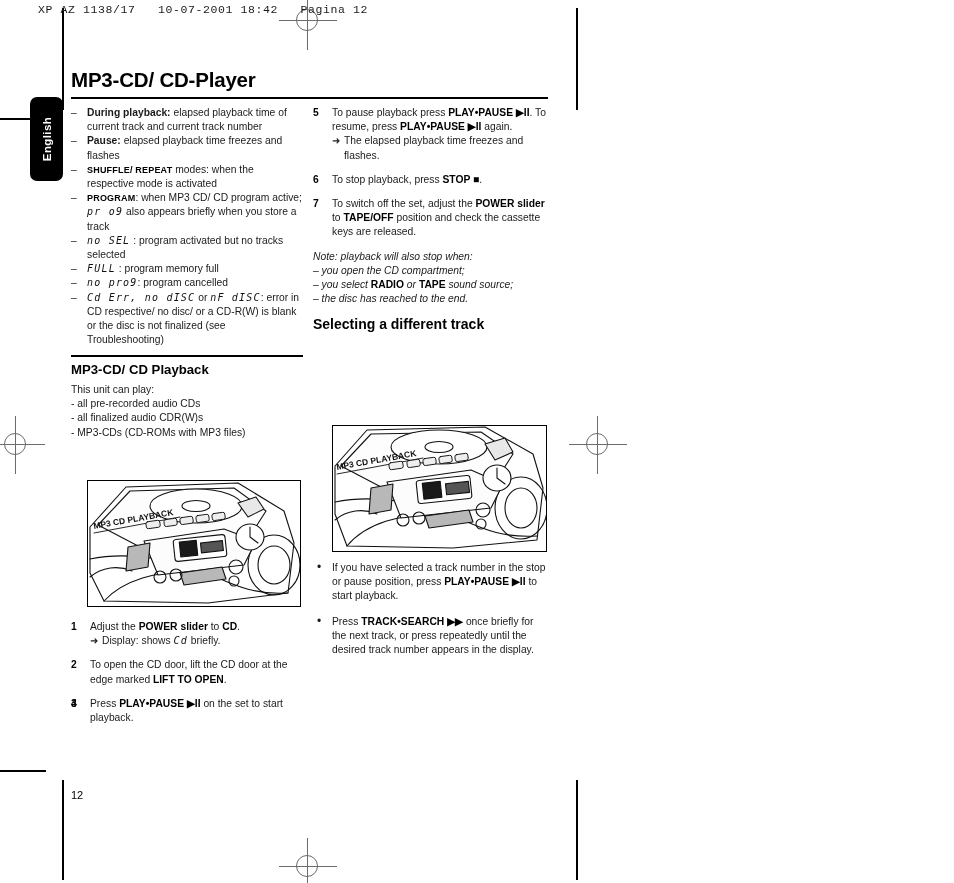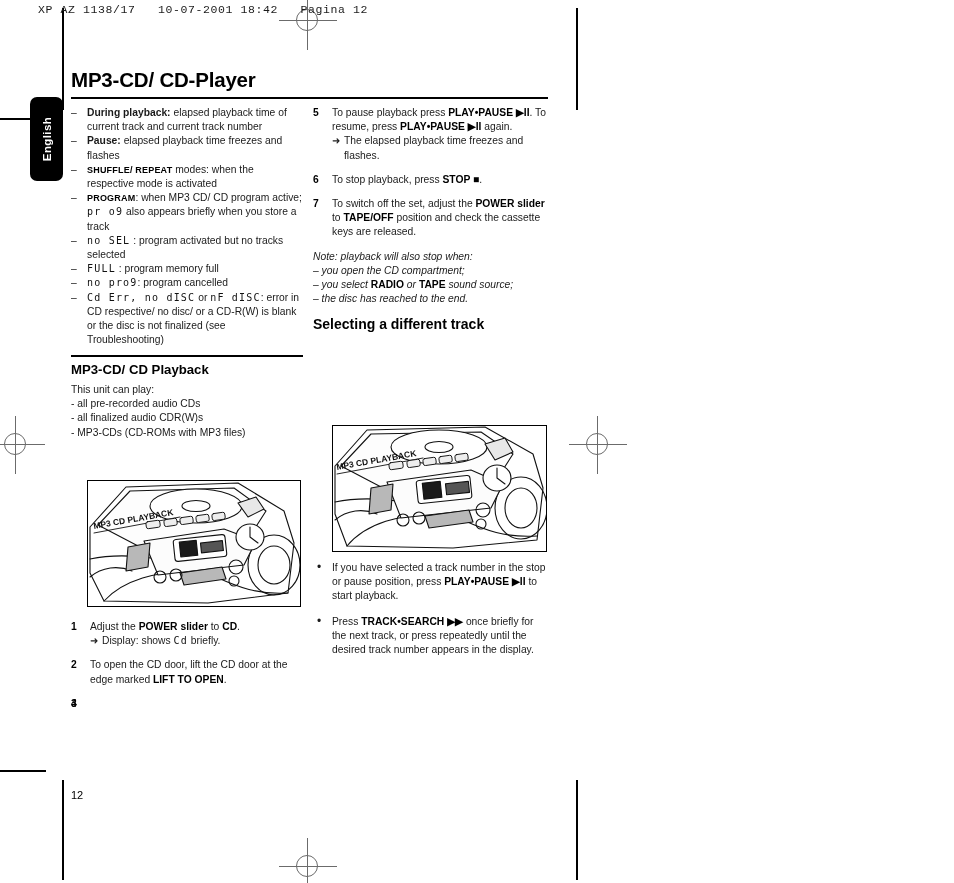--- a/index.html
+++ b/index.html
@@ -97,20 +97,21 @@
   .dash-list li .dash {
     position: absolute; left: 0; top: 0;
   }
 
   .smallcaps { font-weight: bold; font-size: 9px; letter-spacing: 0.2px; color:#000; }
 
   .lcd {
     font-family: "DejaVu Sans Mono", monospace;
     font-size: 10px;
     letter-spacing: 1.2px;
+    font-style: italic;
     color: #111;
   }
 
   .sec-head {
     font-size: 13.2px;
     font-weight: bold;
     color: #000;
     margin-top: 14px;
     margin-bottom: 2px;
   }
@@ -273,21 +274,21 @@
           <text x="6" y="48" font-size="8.5" font-weight="bold" transform="rotate(-10 6 48)">MP3 CD PLAYBACK</text>
         </g>
       </svg>
     </div>
 
     <div id="left-steps" style="position:absolute; left:0; top:514px; width:232px;">
         <ul class="steps">
           <li><span class="num">1</span><span><span>Adjust the </span><b>POWER slider</b><span> to </span><b>CD</b><span>.</span></span><span class="arrow-line"><span class="arr">➜</span><span>Display: shows </span><span class="lcd">Cd</span><span> briefly.</span></span></li>
           <li><span class="num">2</span><span><span>To open the CD door, lift the CD door at the edge marked </span><b>LIFT TO OPEN</b><span>.</span></span></li>
           <li><span class="num">3</span></li>
-          <li><span class="num">4</span></li>
+          <li><span class="num">4</span><span><span>Press </span><b>PLAY•PAUSE ▶II</b><span> on the set to start playback.</span></span></li>
         </ul>
       </div>
   </div>
 
   <div class="col col-right">
     <div id="right-steps">
         <ul class="steps">
           <li><span class="num">5</span><span><span>To pause playback press </span><b>PLAY•PAUSE ▶II</b><span>. To resume, press </span><b>PLAY•PAUSE ▶II</b><span> again.</span></span><span class="arrow-line"><span class="arr">➜</span><span>The elapsed playback time freezes and flashes.</span></span></li>
           <li><span class="num">6</span><span><span>To stop playback, press </span><b>STOP ■</b><span>.</span></span></li>
           <li><span class="num">7</span><span><span>To switch off the set, adjust the </span><b>POWER slider</b><span> to </span><b>TAPE/OFF</b><span> position and check the cassette keys are released.</span></span></li>

